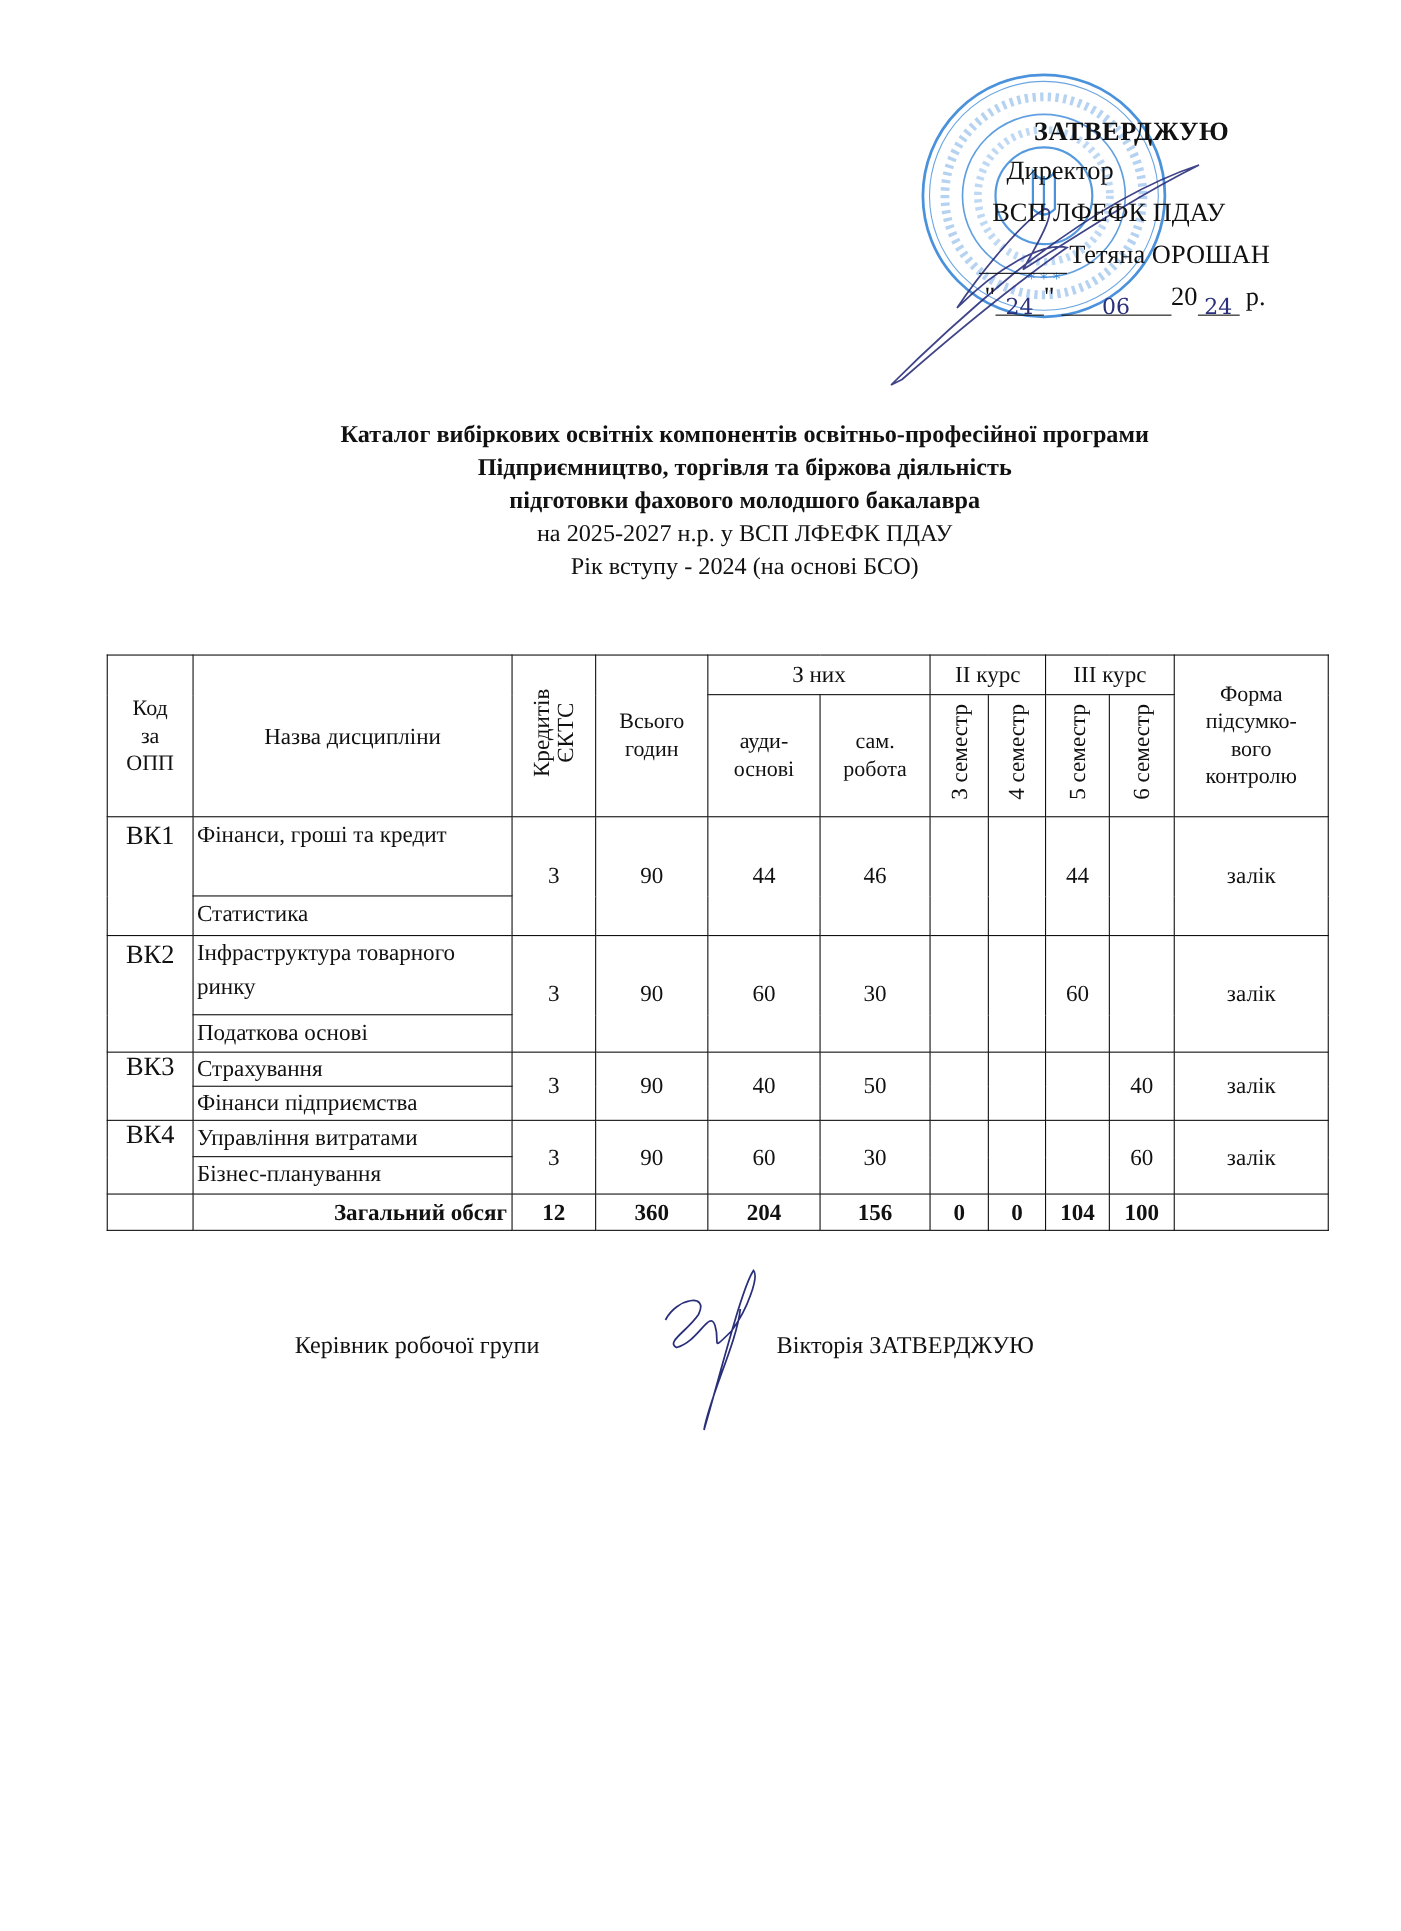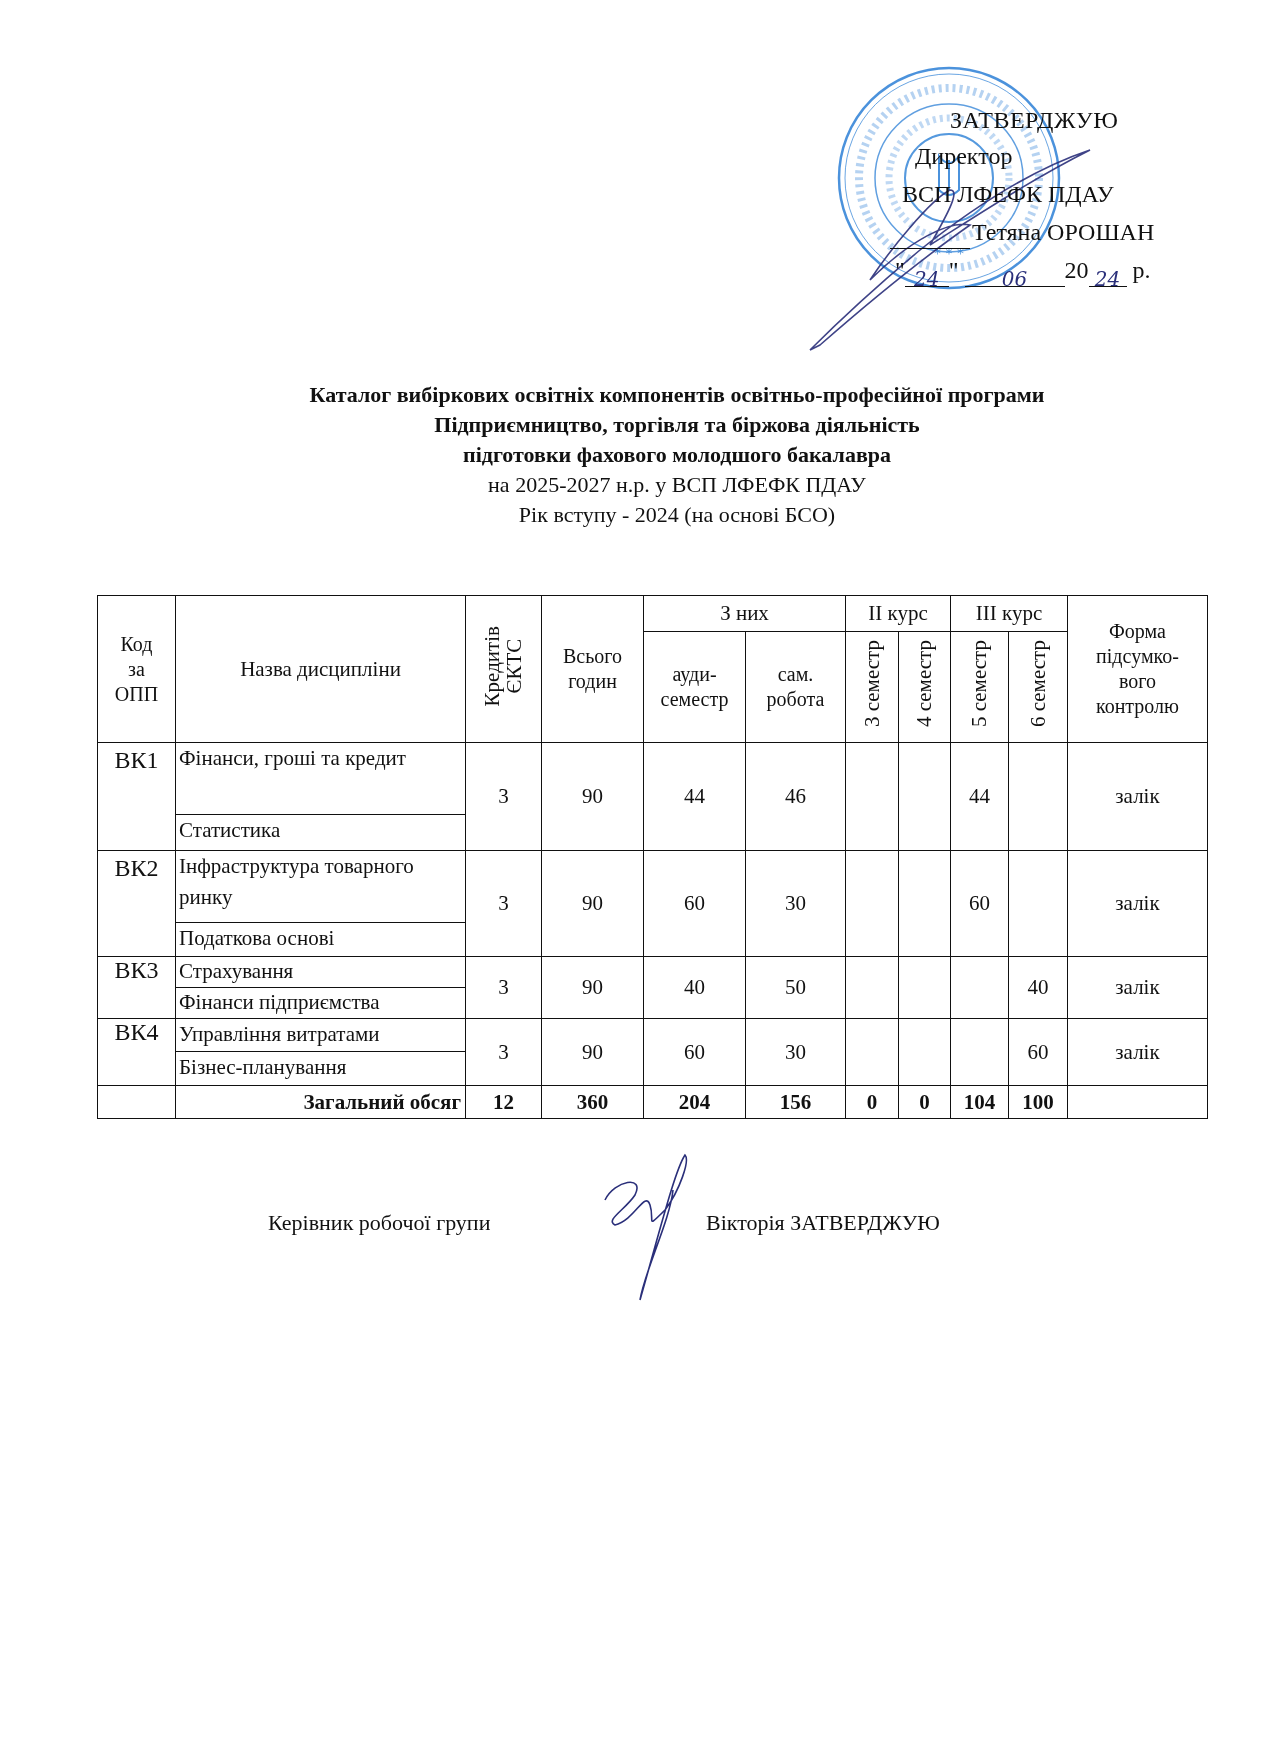--- a/index.html
+++ b/index.html
@@ -1,28 +1,28 @@
 <!DOCTYPE html>
 <html><head>
 <meta charset="utf-8">
 <style>
   html, body { margin: 0; padding: 0; background: #ffffff; }
   body { width: 1274px; height: 1755px; position: relative; overflow: hidden;
          font-family: "Liberation Serif", serif; color: #111; }
 
   
   .approval { position: absolute; left: 780px; top: 104px; width: 440px; font-size: 24px; line-height: 33px; }
-  .approval .title { position: absolute; left: 170px; top: 0; font-weight: normal; letter-spacing: 0.5px; }
+  .approval .title { position: absolute; left: 160px; top: 0; font-weight: bold; letter-spacing: 0.5px; }
   .approval .pos   { position: absolute; left: 135px; top: 36px; }
   .approval .org   { position: absolute; left: 122px; top: 74px; }
   .approval .name  { position: absolute; left: 110px; top: 112px; }
   .approval .name .line { display: inline-block; width: 80px; border-bottom: 1px solid #111; margin-right: 2px; height: 26px; vertical-align: bottom;}
   .approval .date  { position: absolute; left: 115px; top: 150px; white-space: nowrap; }
   .approval .date .u { display: inline-block; border-bottom: 1px solid #111; height: 24px; vertical-align: bottom; }
-  .approval .date .hw { color: #2a2f7a; font-style: italic; font-family: "DejaVu Serif", serif; font-size: 20px; margin-top: 40px; }
+  .approval .date .hw { color: #2a2f7a; font-family: "DejaVu Serif", serif; font-size: 20px; margin-top: 40px; }
 
   .stamp { position: absolute; left: 835px; top: 64px; width: 228px; height: 228px; }
   .sig1 { position: absolute; left: 800px; top: 130px; width: 300px; height: 230px; }
 
   
   .heading { position: absolute; left: 0; width: 1274px; top: 380px; text-align: center; font-size: 22px; line-height: 30px; margin-left: 40px; }
   .heading .b { font-weight: bold; }
 
   
   table.cat { position: absolute; left: 97px; top: 595px; border-collapse: collapse; table-layout: fixed;
@@ -115,21 +115,21 @@
     <th rowspan="2" class="small">
       <div>Форма</div>
           <div>підсумко-</div>
           <div>вого</div>
           <div>контролю</div>
     </th>
   </tr>
   <tr style="height:111px">
     <th class="small">
           <div>ауди-</div>
-          <div>семестр</div>
+          <div>основі</div>
         </th>
     <th class="small">
           <div>сам.</div>
           <div>робота</div>
         </th>
     <th><span class="vert">3 семестр</span></th>
     <th><span class="vert">4 семестр</span></th>
     <th><span class="vert">5 семестр</span></th>
     <th><span class="vert">6 семестр</span></th>
   </tr>

